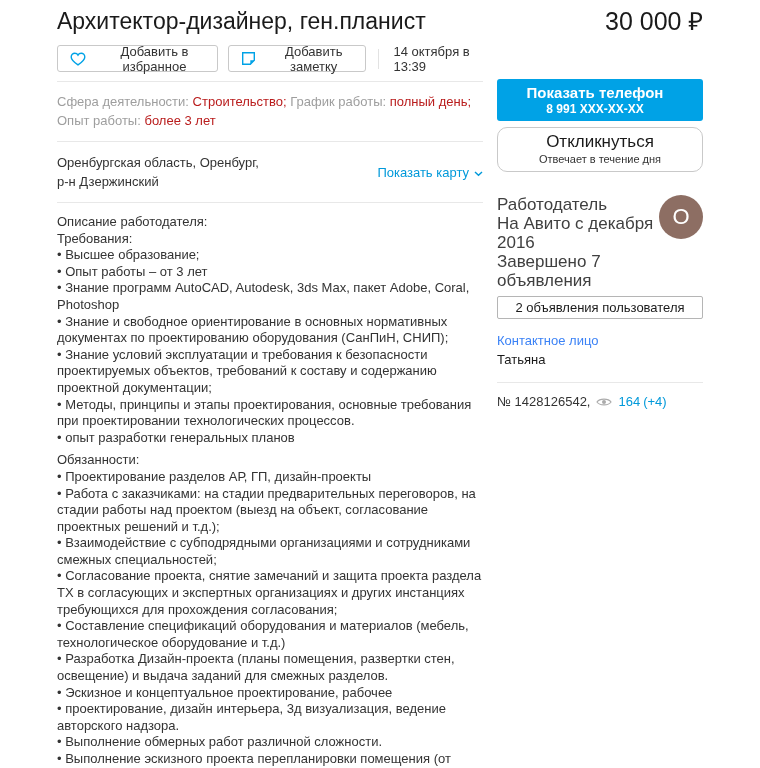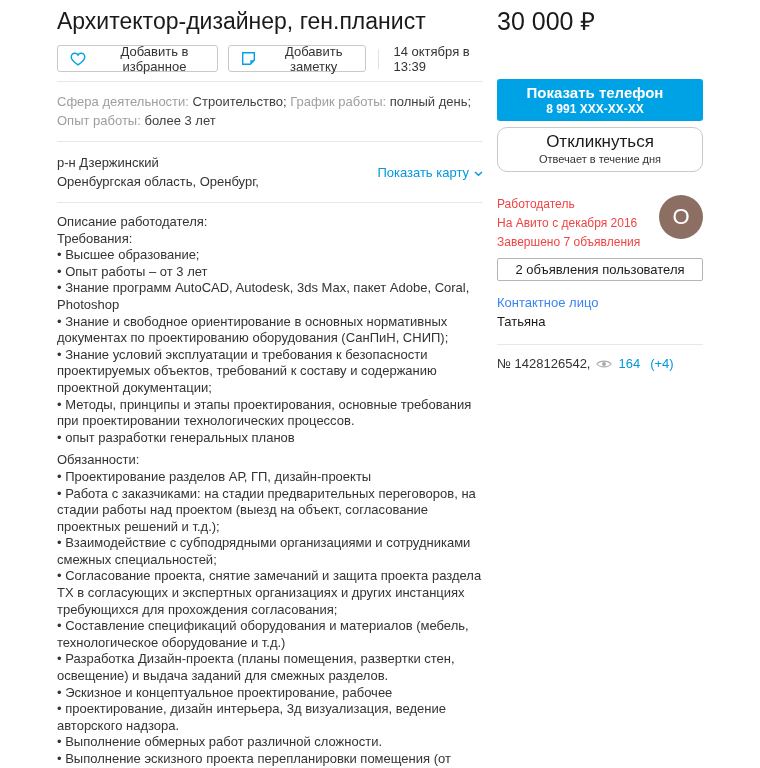--- a/index.html
+++ b/index.html
@@ -17,55 +17,55 @@
   .act-btn + .act-btn{margin-left:10px;justify-content:flex-end;}
   .act-btn .icon{display:inline-flex;align-items:center;}
   .date{margin-left:12px;padding-left:14px;border-left:1px solid #e2e2e2;font-size:13px;color:#333;
     height:20px;display:inline-flex;align-items:center;}
 
   hr.sep{border:0;border-top:1px solid #e8e8e8;margin:9px 0 10px 0;}
   hr.sep.loc{margin:11px 0 11px 0;}
 
   .meta{font-size:13px;line-height:19px;margin:0;}
   .meta .lab{color:#9e9e9e;}
-  .meta .val{color:#404040;}
+  .meta .val{color:#b91c1c;}
 
   .loc-row{display:flex;justify-content:space-between;align-items:center;font-size:13px;line-height:19px;}
   .loc{color:#333;}
   .map-link{display:inline-flex;align-items:flex-end;gap:5px;color:#0099da;cursor:pointer;white-space:nowrap;text-decoration:none;}
 
   .desc{margin-top:11px;}
   .desc p{margin:0 0 6px 0;font-size:13px;line-height:16.6px;color:#333;white-space:pre-line;}
 
-  .price{font-size:25px;line-height:30px;white-space:nowrap;margin:0 0 43px 0;color:#1a1a1a;}
+  .price{font-size:25px;line-height:30px;text-align:right;white-space:nowrap;margin:0 0 43px 0;color:#1a1a1a;}
 
   .phone-btn{display:block;width:100%;box-sizing:border-box;background:#00a2e6;border:0;border-radius:3px;
     padding:4px 12px 5px 2px;cursor:pointer;text-align:center;font-family:inherit;}
   .phone-main{font-size:15px;font-weight:700;line-height:19px;color:#fff;}
   .phone-num{font-size:12px;font-weight:700;line-height:14px;color:#fff;}
 
   .apply-btn{display:block;width:100%;box-sizing:border-box;background:#fff;border:1px solid #c9c9c9;border-radius:10px;
     margin-top:6px;padding:3px 2px 5px 2px;cursor:pointer;text-align:center;font-family:inherit;}
   .apply-main{font-size:17px;line-height:22px;color:#1a1a1a;}
   .apply-note{font-size:11px;line-height:13px;color:#333;}
 
   .seller{display:flex;margin-top:23px;}
-  .seller-info{flex:1;font-size:12px;line-height:19px;color:#ef4444;}
+  .seller-info{flex:1;font-size:17px;line-height:19px;color:#404040;}
   .avatar{width:44px;height:44px;border-radius:50%;background:#8d6e63;color:#fff;display:flex;
     align-items:center;justify-content:center;font-size:22px;line-height:1;flex:0 0 44px;}
 
   .ads-btn{display:block;width:100%;box-sizing:border-box;margin-top:6px;background:#fff;border:1px solid #b5b5b5;
     border-radius:2px;font-family:inherit;font-size:13px;color:#1a1a1a;padding:3px 15px;cursor:pointer;text-align:center;}
 
   .contact-label{margin-top:13px;font-size:13px;color:#3b82f6;line-height:17px;}
   .contact-name{margin-top:2px;font-size:13px;color:#1a1a1a;line-height:17px;}
   .right-col hr.sep{margin:14px 0 11px 0;}
 
   .ad-meta{display:flex;align-items:center;gap:6px;font-size:13px;color:#333;}
-  .views{display:inline-flex;align-items:center;gap:10px;color:#0099da;cursor:pointer;text-decoration:none;}
+  .views{display:inline-flex;align-items:center;gap:3px;color:#0099da;cursor:pointer;text-decoration:none;}
 </style>
 </head>
 <body>
 
 <div class="page">
   <div class="cols">
 
     <div class="left-col">
       <h1 class="title">Архитектор-дизайнер, ген.планист</h1>
 
@@ -98,22 +98,22 @@
         <span class="lab">График работы:</span>
         <span class="val">полный день;</span>
         <span class="lab">Опыт работы:</span>
         <span class="val">более 3 лет</span>
       </p>
 
       <hr class="sep loc">
 
       <div class="loc-row">
         <div class="loc">
+          <div>Оренбургская область, Оренбург,</div>
           <div>р-н Дзержинский</div>
-          <div>Оренбургская область, Оренбург,</div>
         </div>
         <a class="map-link">
           <span>Показать карту</span>
           <span>
             <svg width="9" height="6" viewBox="0 0 9 6">
                 <polyline points="1,1 4.5,4.3 8,1" fill="none" stroke="#0099da" stroke-width="1.4"></polyline>
               </svg>
           </span>
         </a>
       </div>

